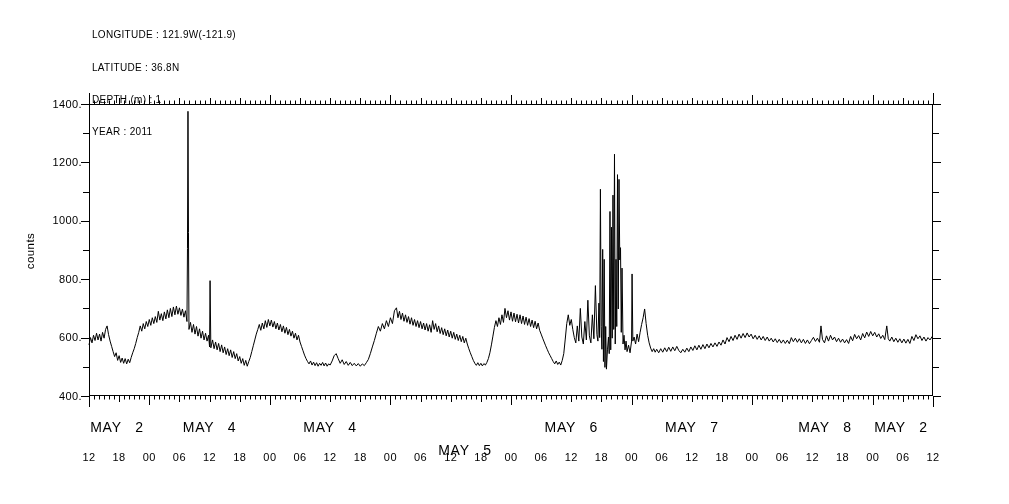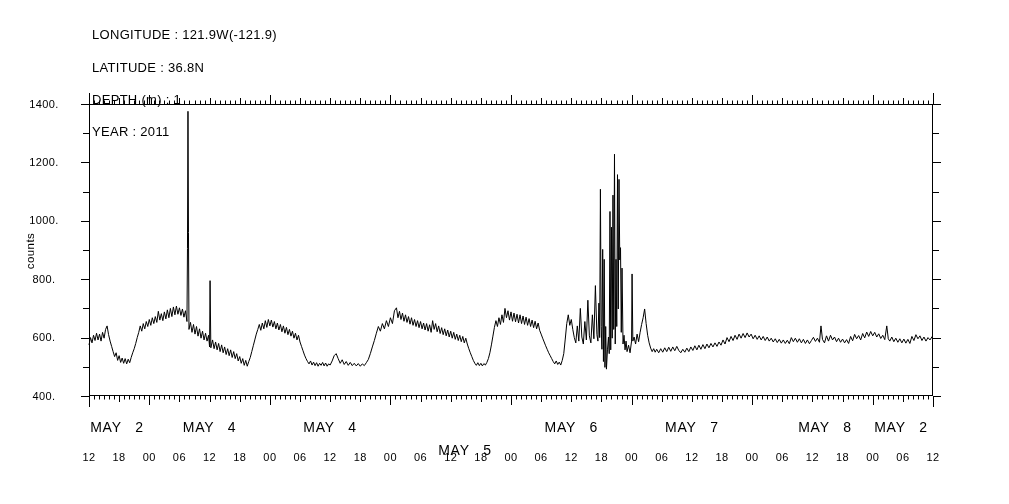--- a/index.html
+++ b/index.html
@@ -1,24 +1,24 @@
 <!DOCTYPE html>
 <html><head>
 <meta charset="utf-8">
 <style>
   html,body{margin:0;padding:0;background:#fff;}
   #page{position:relative;width:1009px;height:504px;background:#fff;overflow:hidden;
         font-family:"Liberation Sans",sans-serif;color:#000;}
-  #header-block{position:absolute;left:92px;top:9px;font-size:13px;line-height:10.7px;
+  #header-block{position:absolute;left:92px;top:9px;font-size:10px;line-height:10.7px;
         letter-spacing:0.3px;white-space:pre;}
   #chart-title{position:absolute;left:89px;top:65px;width:844px;text-align:center;
         font-size:12.5px;letter-spacing:0.2px;word-spacing:2px;white-space:nowrap;}
   #plot-svg{position:absolute;left:89px;top:104px;overflow:visible;}
   #y-tick-labels{position:absolute;left:30px;top:104px;width:52px;height:292px;}
-  #y-tick-labels span{position:absolute;right:12px;width:52px;text-align:center;
+  #y-tick-labels span{position:absolute;right:0;width:52px;text-align:right;
         font-size:11px;letter-spacing:0.4px;}
   #x-tick-labels{position:absolute;left:89px;top:403px;width:844px;height:14px;margin-top:48px;}
   #x-tick-labels span{position:absolute;width:26px;margin-left:-13px;text-align:center;
         font-size:11px;letter-spacing:0.4px;}
   #day-labels{position:absolute;left:89px;top:419px;width:844px;height:18px;}
   #day-labels span{position:absolute;width:110px;margin-left:-55px;text-align:center;
         font-size:14px;letter-spacing:0.8px;word-spacing:9px;}
   #y-axis-title{position:absolute;left:30px;top:247px;width:0;height:0;}
   #y-axis-title span{display:inline-block;transform:translate(-50%,-50%) rotate(-90deg);
         white-space:nowrap;font-size:11.5px;letter-spacing:0.4px;}

